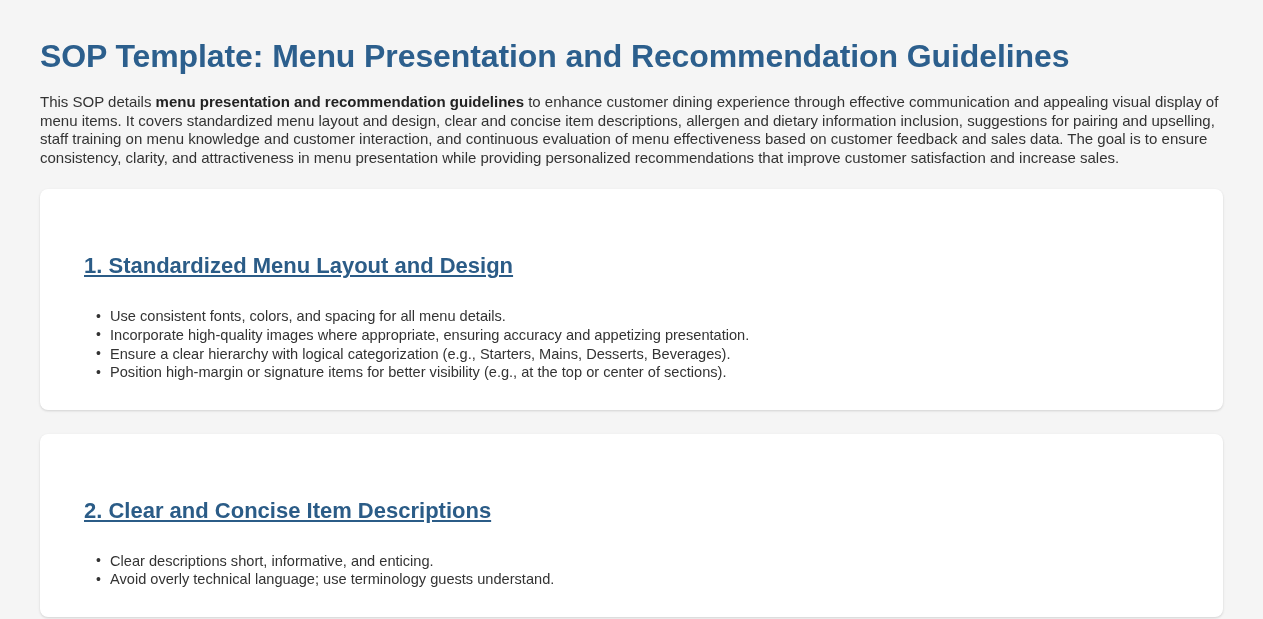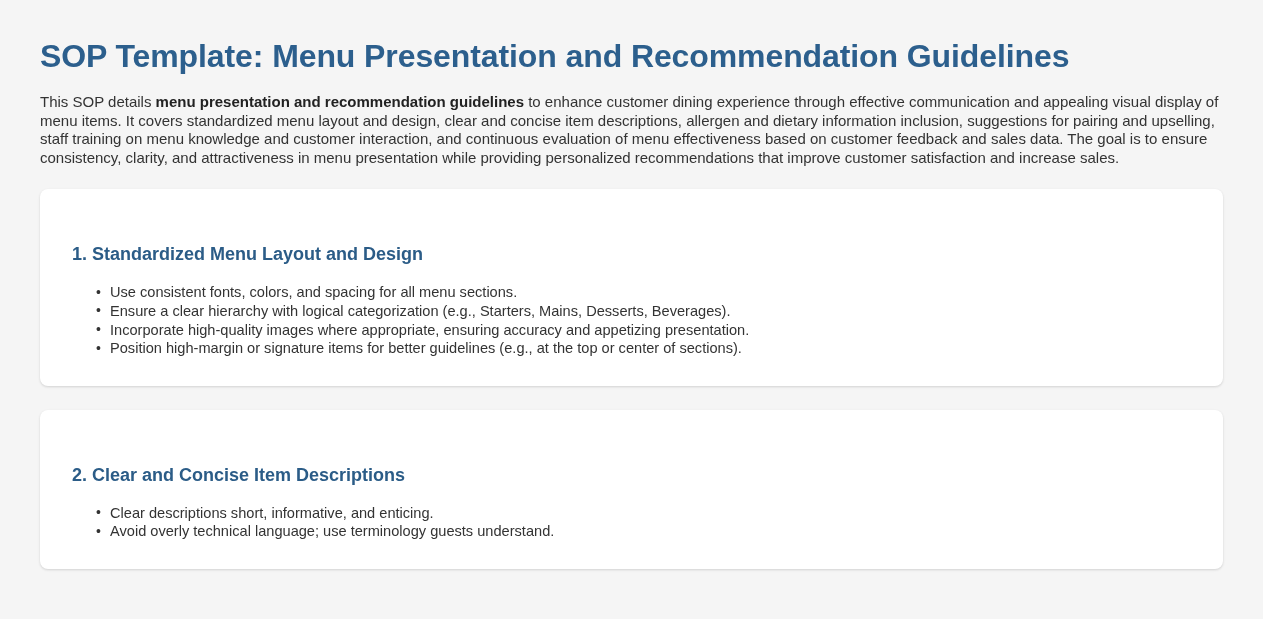--- a/index.html
+++ b/index.html
@@ -56,26 +56,27 @@
     box-shadow: 0 1px 3px rgba(0, 0, 0, 0.10), 0 1px 2px rgba(0, 0, 0, 0.05);
     box-sizing: border-box;
     padding: 30px 30px 28px 30px;
     margin-top: 24px;
   }
   .card--first {
     margin-top: 22px;
   }
 
   .section-heading {
-    margin: 0;
+    margin: 12px;
     padding: 22px 0 0 2px;
-    font-size: 18px;
+    font-size: 22px;
     line-height: 26px;
     font-weight: bold;
     color: #2b5c87;
+    text-decoration: underline;
   }
 
   .bullet-list {
     margin: 0;
     padding: 16px 0 0 26px;
     list-style: none;
   }
   .bullet-list li {
     position: relative;
     font-size: 14.6px;
@@ -101,24 +102,24 @@
 
   <h1 class="doc-title">SOP Template: Menu Presentation and Recommendation Guidelines</h1>
 
   <p class="intro">
     <span>This SOP details </span><b>menu presentation and recommendation guidelines</b><span> to enhance customer dining experience through effective communication and appealing visual display of menu items. It covers standardized menu layout and design, clear and concise item descriptions, allergen and dietary information inclusion, suggestions for pairing and upselling, staff training on menu knowledge and customer interaction, and continuous evaluation of menu effectiveness based on customer feedback and sales data. The goal is to ensure consistency, clarity, and attractiveness in menu presentation while providing personalized recommendations that improve customer satisfaction and increase sales.</span>
   </p>
 
   <section class="card card--first">
     <h2 class="section-heading">1. Standardized Menu Layout and Design</h2>
     <ul class="bullet-list">
-      <li>Use consistent fonts, colors, and spacing for all menu sections.</li>
+      <li>Use consistent fonts, colors, and spacing for all menu details.</li>
+      <li>Incorporate high-quality images where appropriate, ensuring accuracy and appetizing presentation.</li>
       <li>Ensure a clear hierarchy with logical categorization (e.g., Starters, Mains, Desserts, Beverages).</li>
-      <li>Incorporate high-quality images where appropriate, ensuring accuracy and appetizing presentation.</li>
-      <li>Position high-margin or signature items for better guidelines (e.g., at the top or center of sections).</li>
+      <li>Position high-margin or signature items for better visibility (e.g., at the top or center of sections).</li>
     </ul>
   </section>
 
   <section class="card">
     <h2 class="section-heading">2. Clear and Concise Item Descriptions</h2>
     <ul class="bullet-list">
       <li>Clear descriptions short, informative, and enticing.</li>
       <li>Avoid overly technical language; use terminology guests understand.</li>
     </ul>
   </section>

